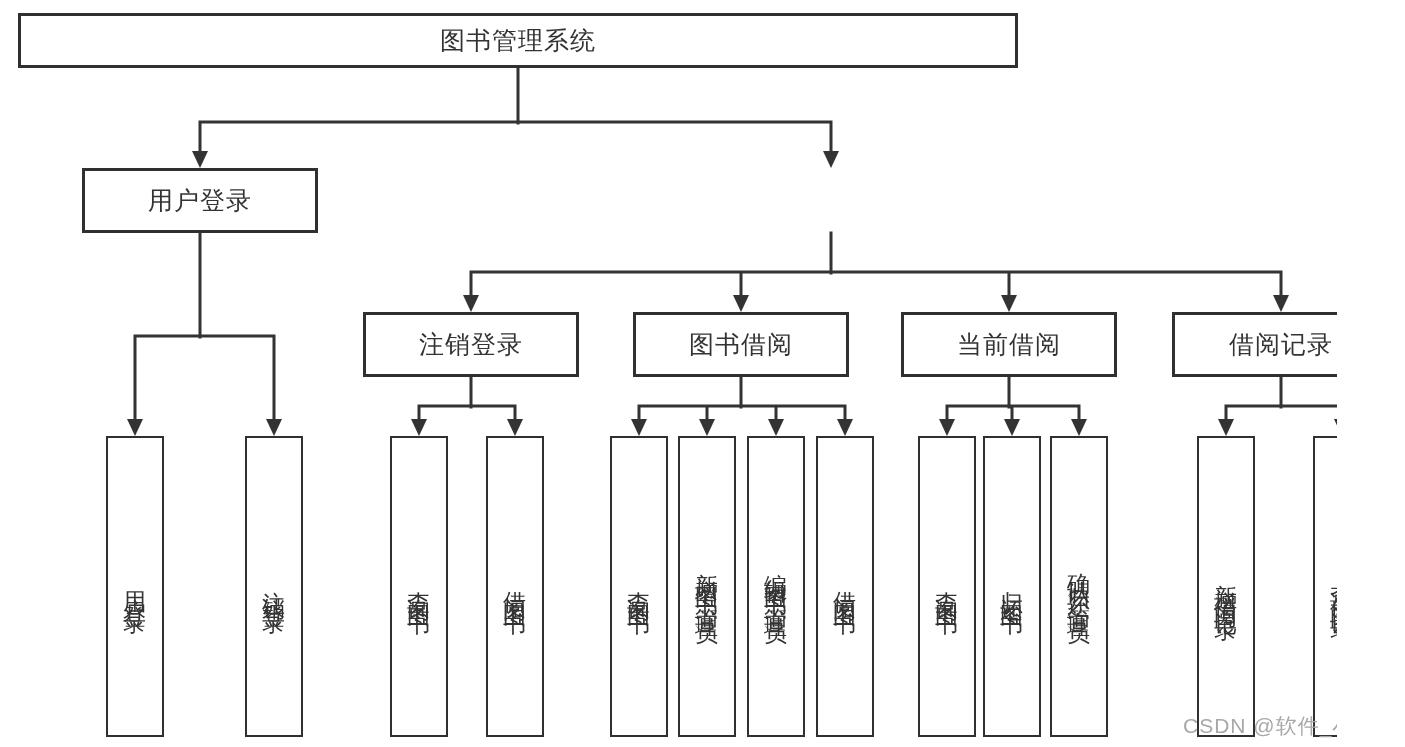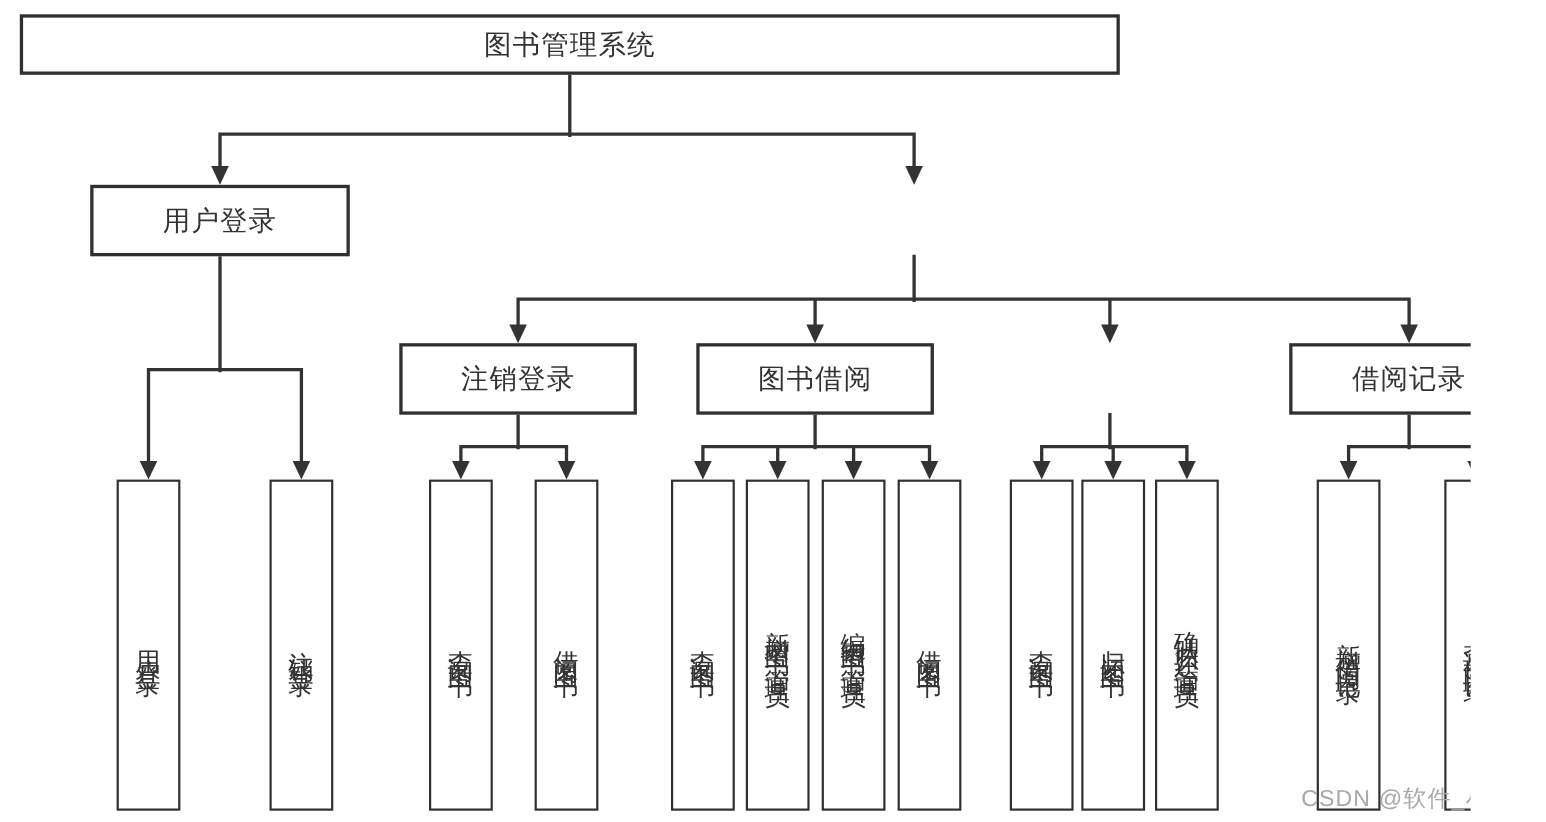--- a/index.html
+++ b/index.html
@@ -120,20 +120,21 @@
       <polygon points="1334,419 1350,419 1342,436"></polygon>
     </g>
   </svg>
 
   <div class="hbox" style="left:18px; top:13px; width:1000px; height:55px;">图书管理系统</div>
 
   <div class="hbox" style="left:82px; top:168px; width:236px; height:65px;">用户登录</div>
 
   <div class="hbox" style="left:363px; top:312px; width:216px; height:65px;">注销登录</div>
   <div class="hbox" style="left:633px; top:312px; width:216px; height:65px;text-align:right;">图书借阅</div>
+  <div class="hbox" style="left:901px; top:312px; width:216px; height:65px;">当前借阅</div>
   <div class="hbox" style="left:1172px; top:312px; width:218px; height:65px;">借阅记录</div>
 
   <div class="vbox" style="left:106px;">
     <span class="vtext">用户登录</span>
   </div>
   <div class="vbox" style="left:245px;">
     <span class="vtext">注销登录</span>
   </div>
 
   <div class="vbox" style="left:390px;">

